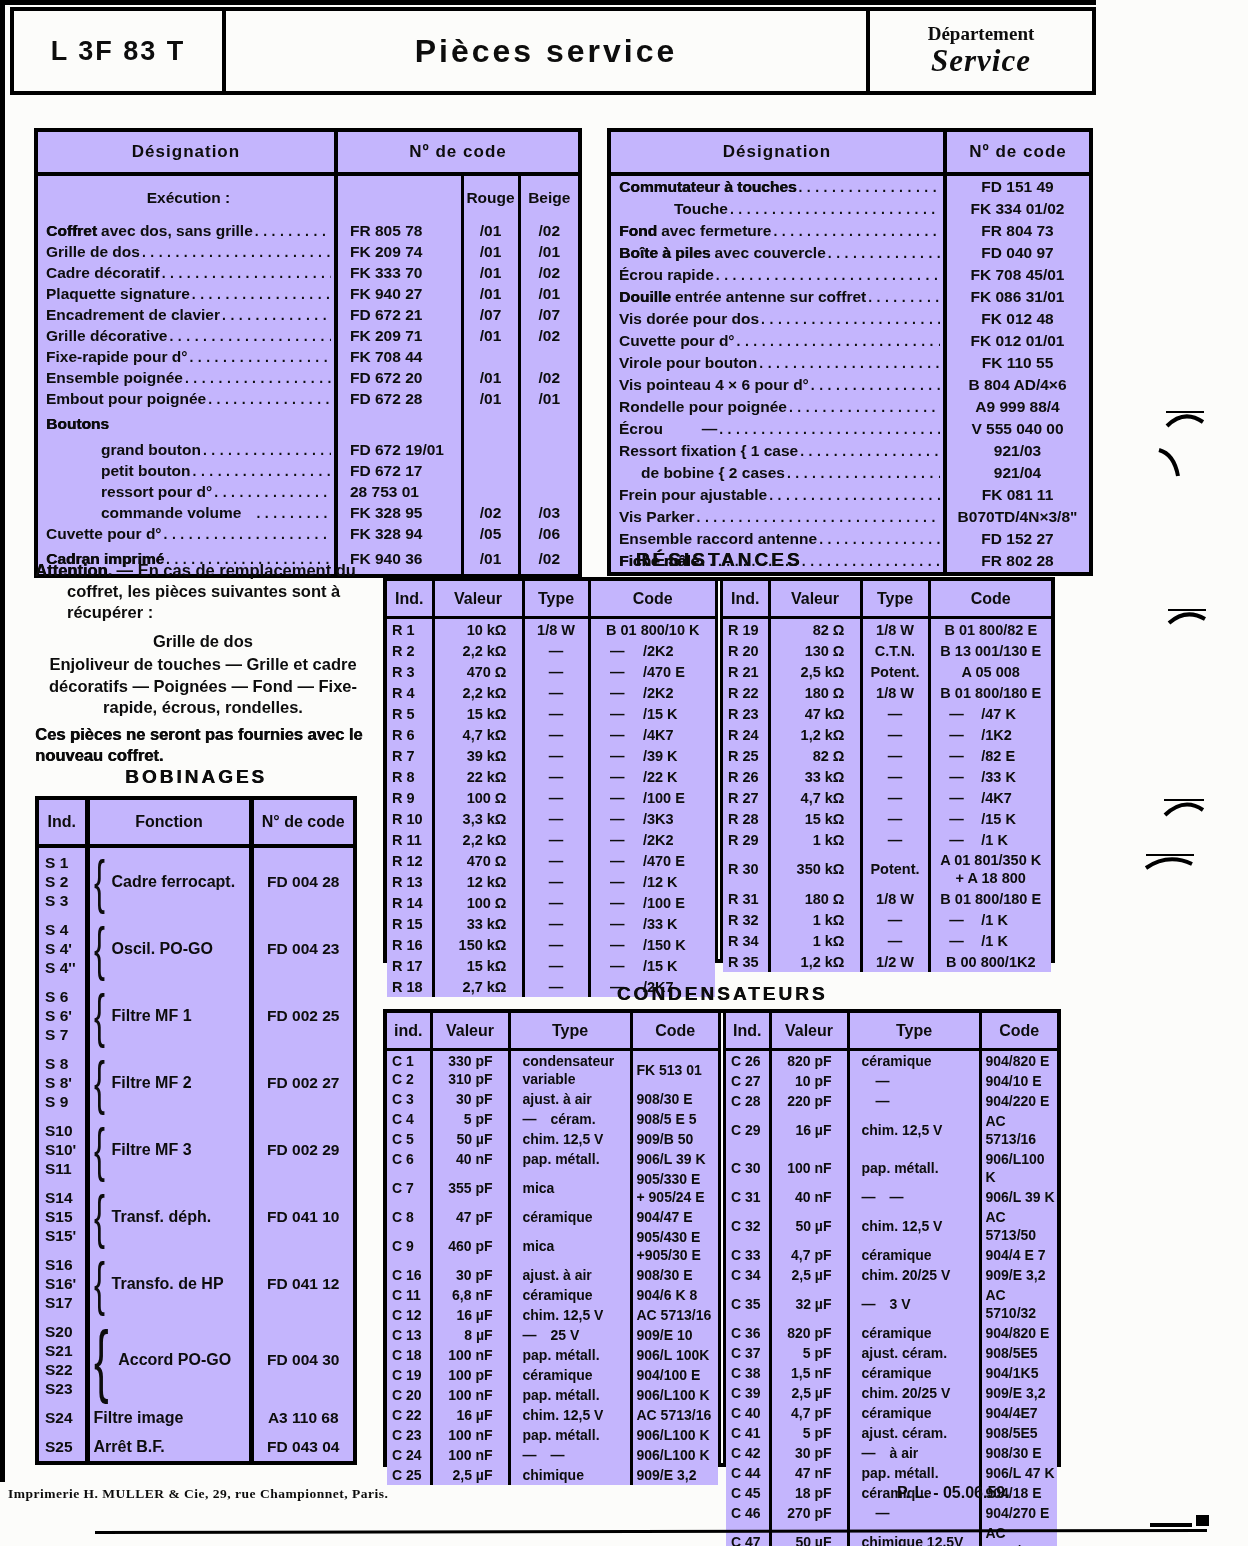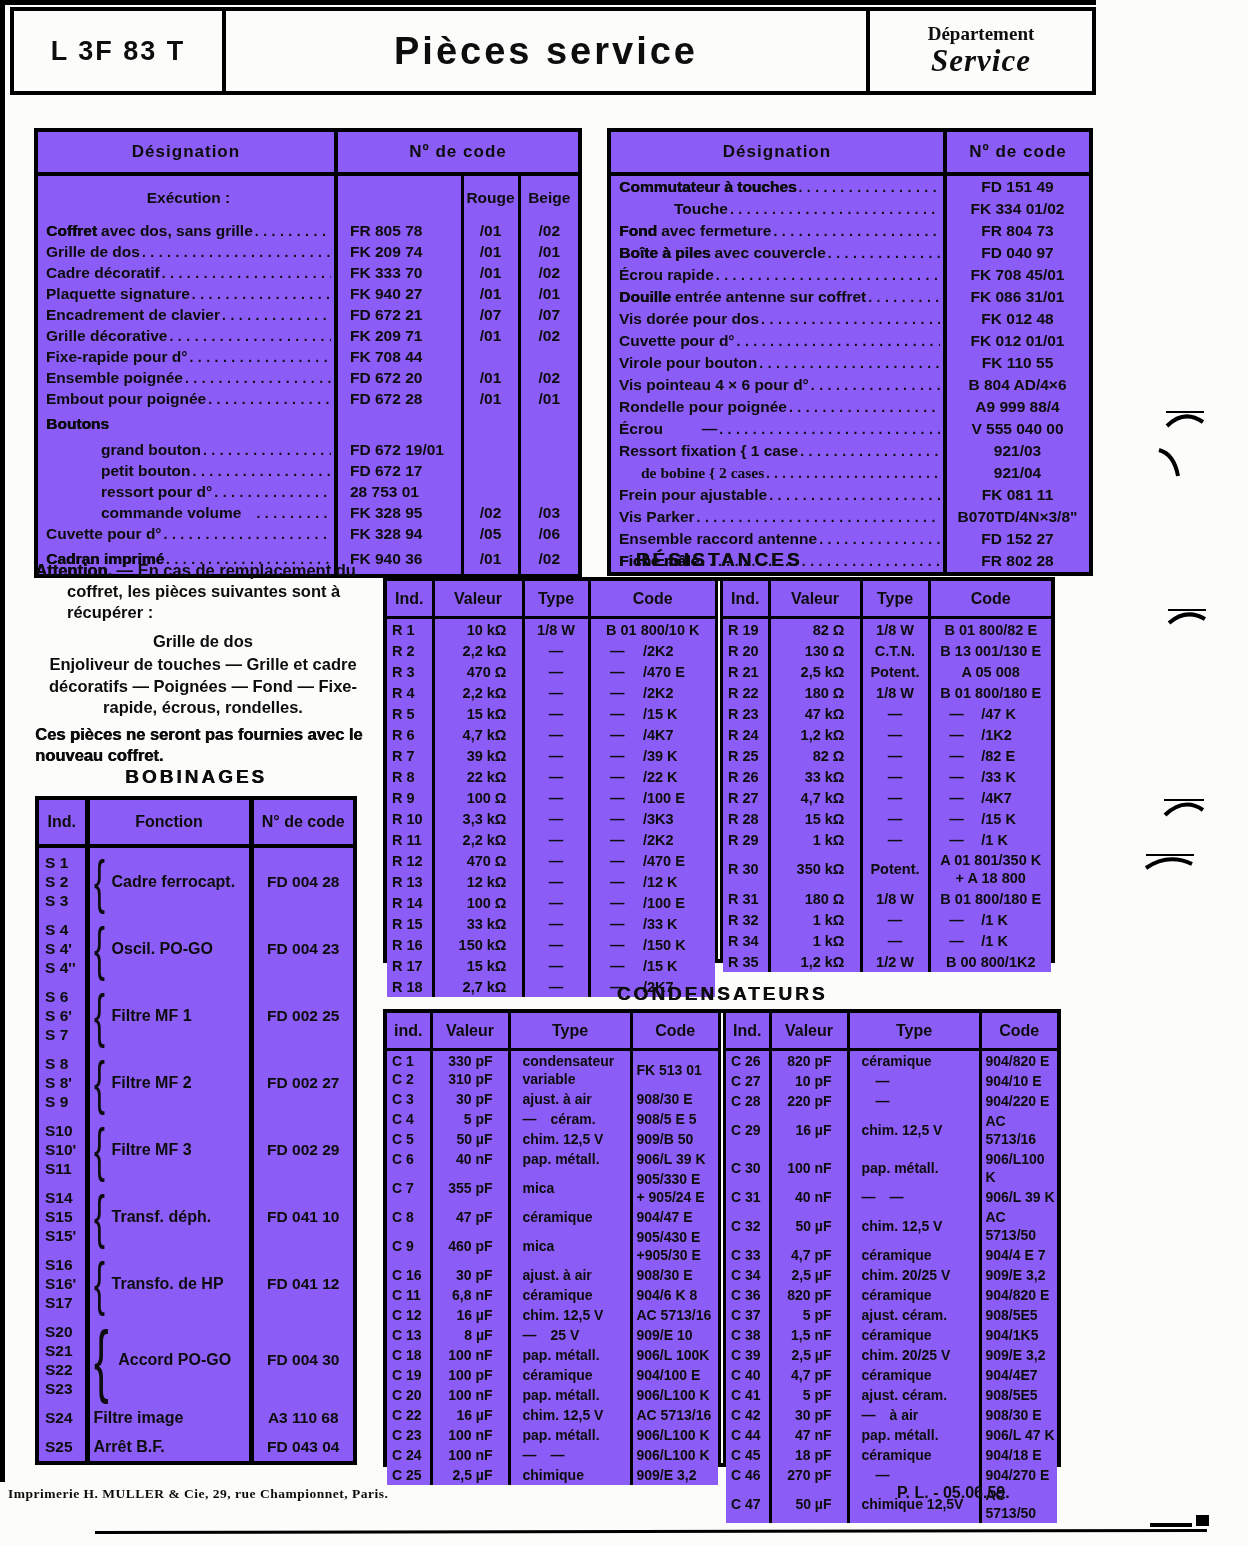--- a/index.html
+++ b/index.html
@@ -4,27 +4,27 @@
 <style>
   html,body{margin:0;padding:0;background:#e8e8e8;}
   .page{position:relative;width:1248px;height:1546px;background:#fcfcfa;overflow:hidden;
         font-family:"Liberation Sans",sans-serif;font-weight:700;color:#0d0d0d;}
   .abs{position:absolute;}
   .rule{background:#000;}
   
   .hdr{left:10px;top:7px;width:1078px;height:80px;border:4px solid #000;display:flex;background:#fcfcfa;}
   .hdr-model{width:208px;border-right:4px solid #000;display:flex;align-items:center;justify-content:center;
              font-size:27px;letter-spacing:2px;}
-  .hdr-title{flex:1;display:flex;align-items:center;justify-content:center;font-size:38px;letter-spacing:3px;}
+  .hdr-title{flex:1;display:flex;align-items:center;justify-content:center;font-size:32px;letter-spacing:3px;}
   .hdr-dept{width:222px;border-left:4px solid #000;display:flex;flex-direction:column;align-items:center;justify-content:center;
             font-family:"Liberation Serif",serif;}
   .hdr-dept .l1{font-size:19px;}
   .hdr-dept .l2{font-size:31px;font-style:italic;margin-top:-2px;letter-spacing:1px;}
   
-  table{border-collapse:collapse;table-layout:fixed;background:#8b5cf6;}
+  table{border-collapse:collapse;table-layout:fixed;background:#c4b5fd;}
   .pl,.pr{border:4px solid #000;width:100%;}
   .pl th,.pr th{border-bottom:4px solid #000;font-size:17px;height:38px;letter-spacing:1px;}
   .th-des{border-right:4px solid #000;}
   .pl td{font-size:15.5px;height:19px;vertical-align:middle;}
   .pr td{font-size:15.5px;height:20px;vertical-align:middle;}
   td.c-des{border-right:4px solid #000;padding:0 3px 0 8px;overflow:hidden;}
   td.c-code{padding-left:12px;white-space:nowrap;}
   .pr td.c-code{text-align:center;padding-left:0;}
   td.c-rb{border-left:3px solid #000;text-align:center;}
   tr.gap td{height:28px;}
@@ -428,21 +428,21 @@
             <td class="c-des">
               <div class="desflex">
                 <span class="seg">Ressort fixation { 1 case</span>
                 <span class="leader">..........................................................................................</span>
               </div>
             </td>
             <td class="c-code">921/03</td>
           </tr>
           <tr>
             <td class="c-des">
-              <div class="desflex" style="padding-left: 22px; font-family: Liberation Serif, serif;">
+              <div class="desflex" style="padding-left: 22px;">
                 <span class="seg">de bobine { 2 cases</span>
                 <span class="leader">..........................................................................................</span>
               </div>
             </td>
             <td class="c-code">921/04</td>
           </tr>
           <tr>
             <td class="c-des">
               <div class="desflex">
                 <span class="seg">Frein pour ajustable</span>
@@ -1092,20 +1092,26 @@
             <td class="rc-ind">C 33</td>
             <td class="rc-valeur">4,7 pF</td>
             <td class="rc-type">céramique</td>
             <td class="rc-code">904/4 E 7</td>
           </tr>
           <tr>
             <td class="rc-ind">C 34</td>
             <td class="rc-valeur">2,5 µF</td>
             <td class="rc-type">chim. 20/25 V</td>
             <td class="rc-code">909/E 3,2</td>
+          </tr>
+          <tr>
+            <td class="rc-ind">C 35</td>
+            <td class="rc-valeur">32 µF</td>
+            <td class="rc-type">—  3 V</td>
+            <td class="rc-code">AC 5710/32</td>
           </tr>
           <tr>
             <td class="rc-ind">C 36</td>
             <td class="rc-valeur">820 pF</td>
             <td class="rc-type">céramique</td>
             <td class="rc-code">904/820 E</td>
           </tr>
           <tr>
             <td class="rc-ind">C 37</td>
             <td class="rc-valeur">5 pF</td>

